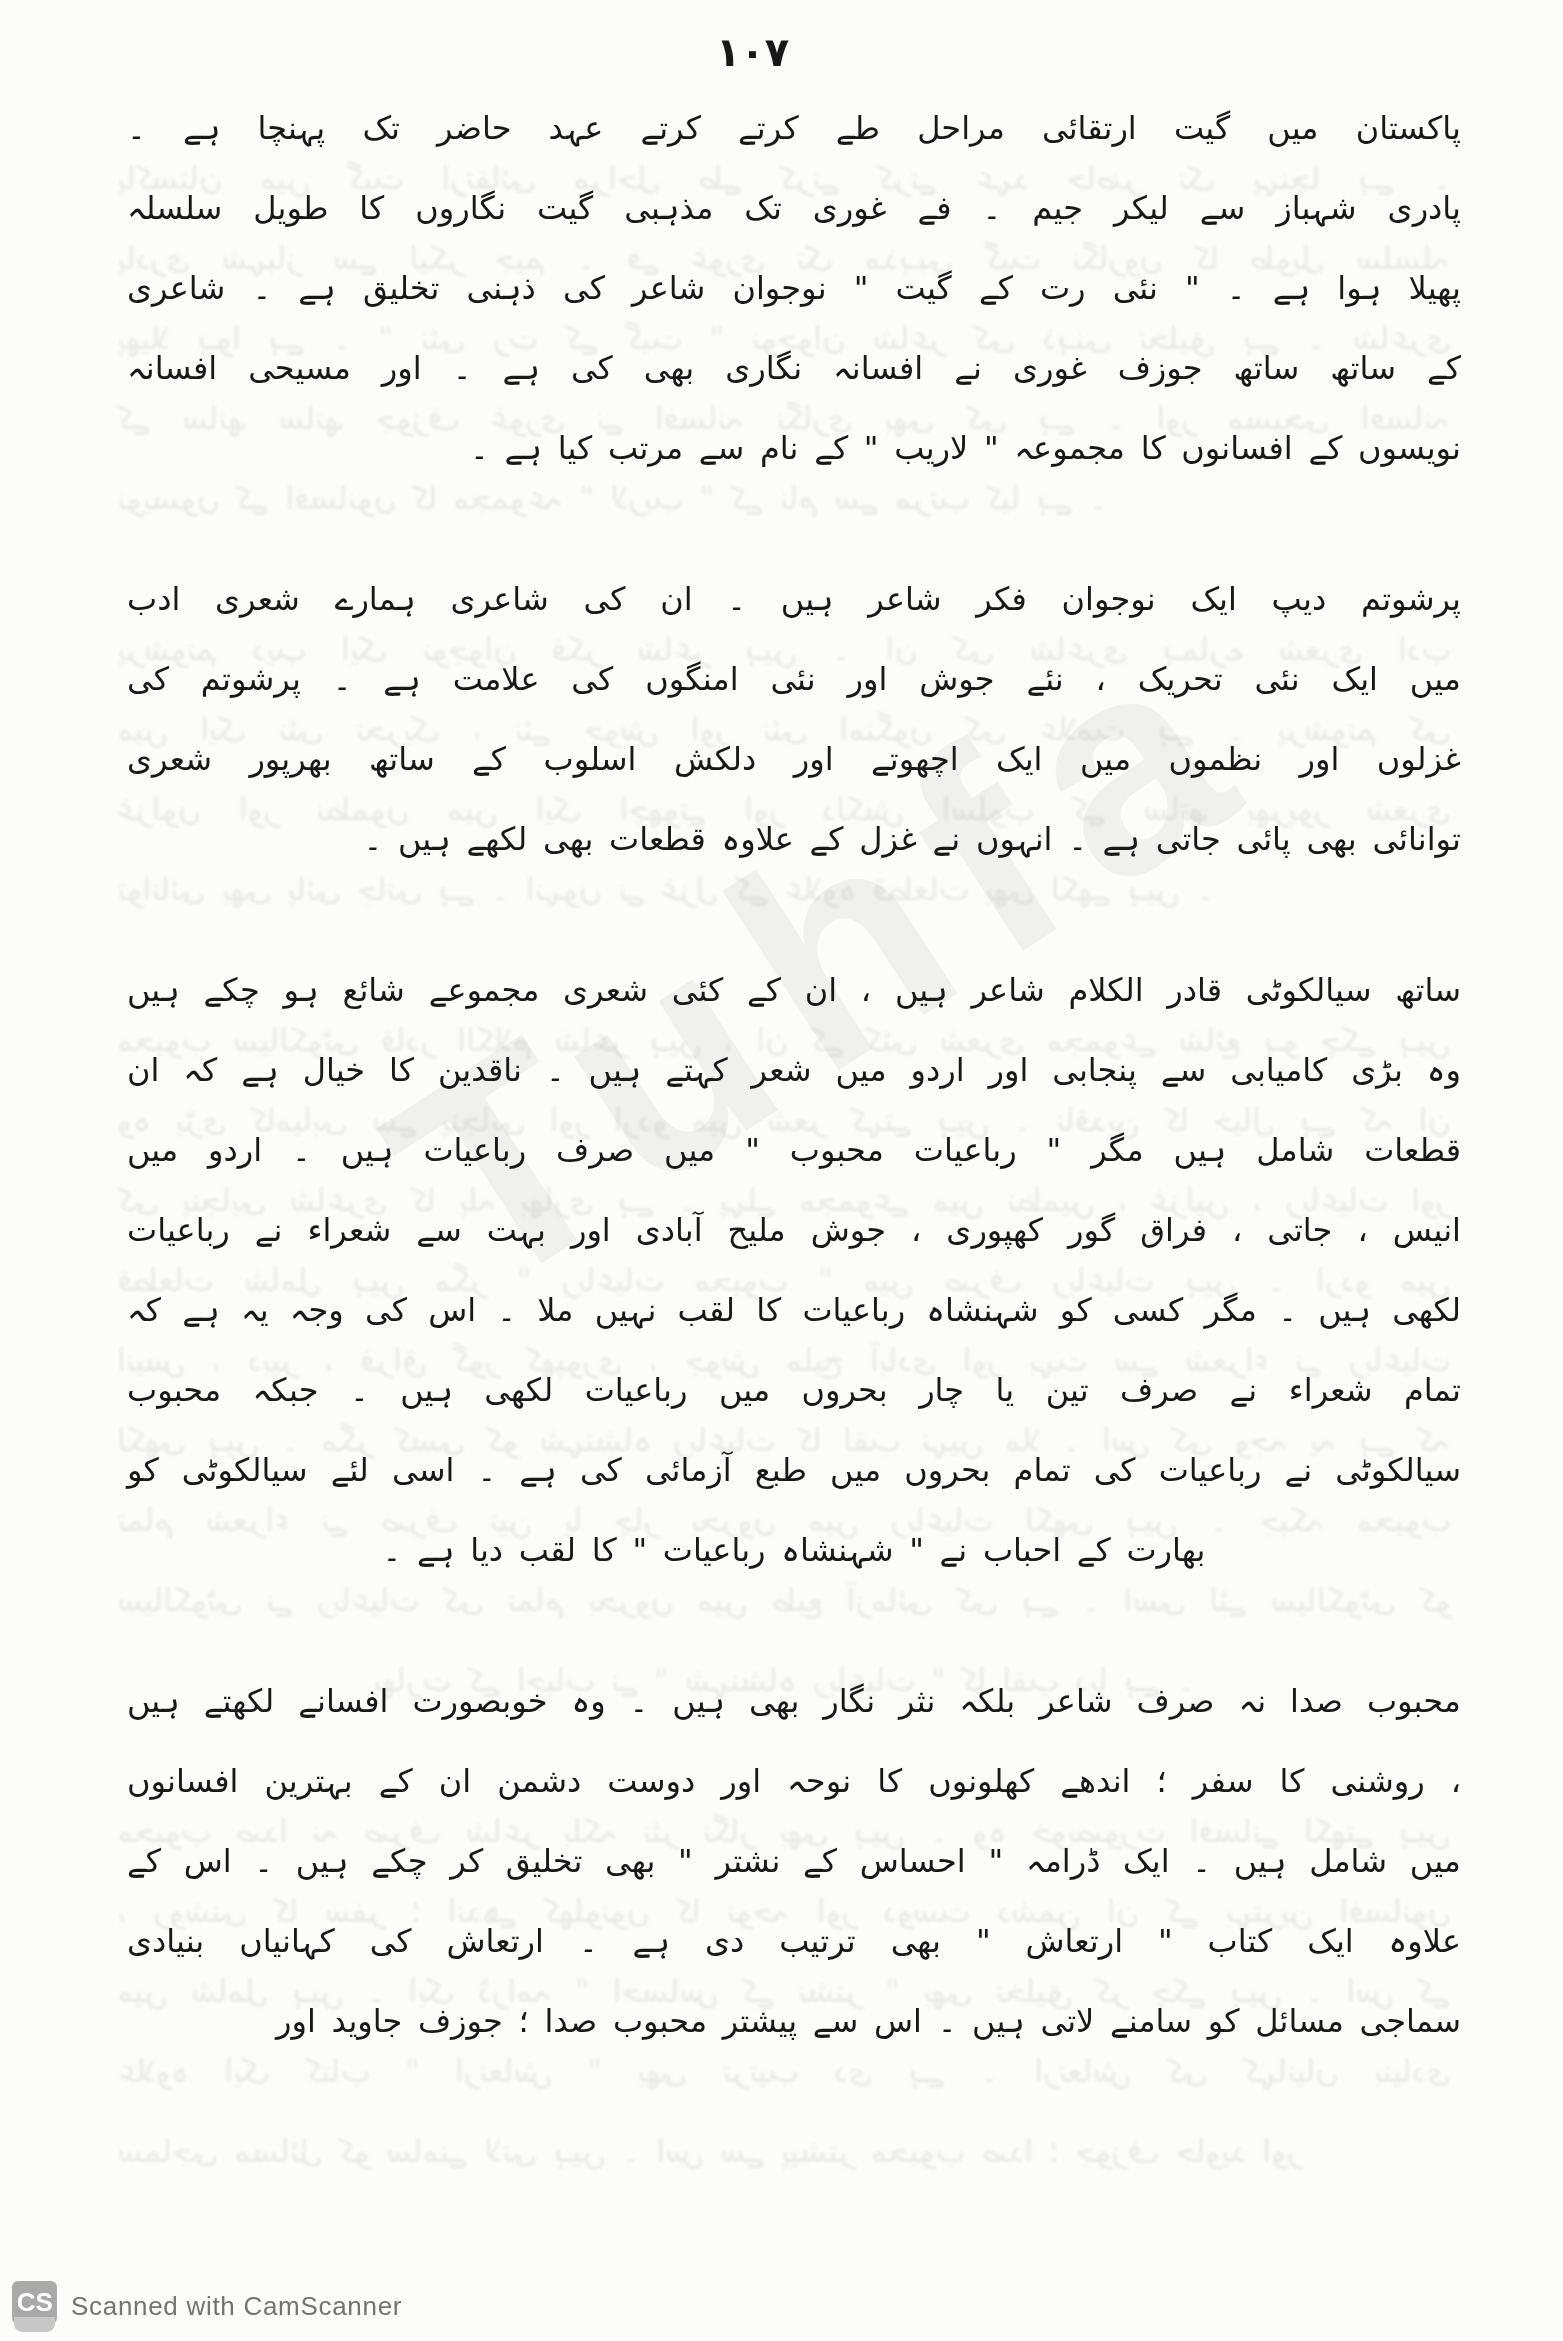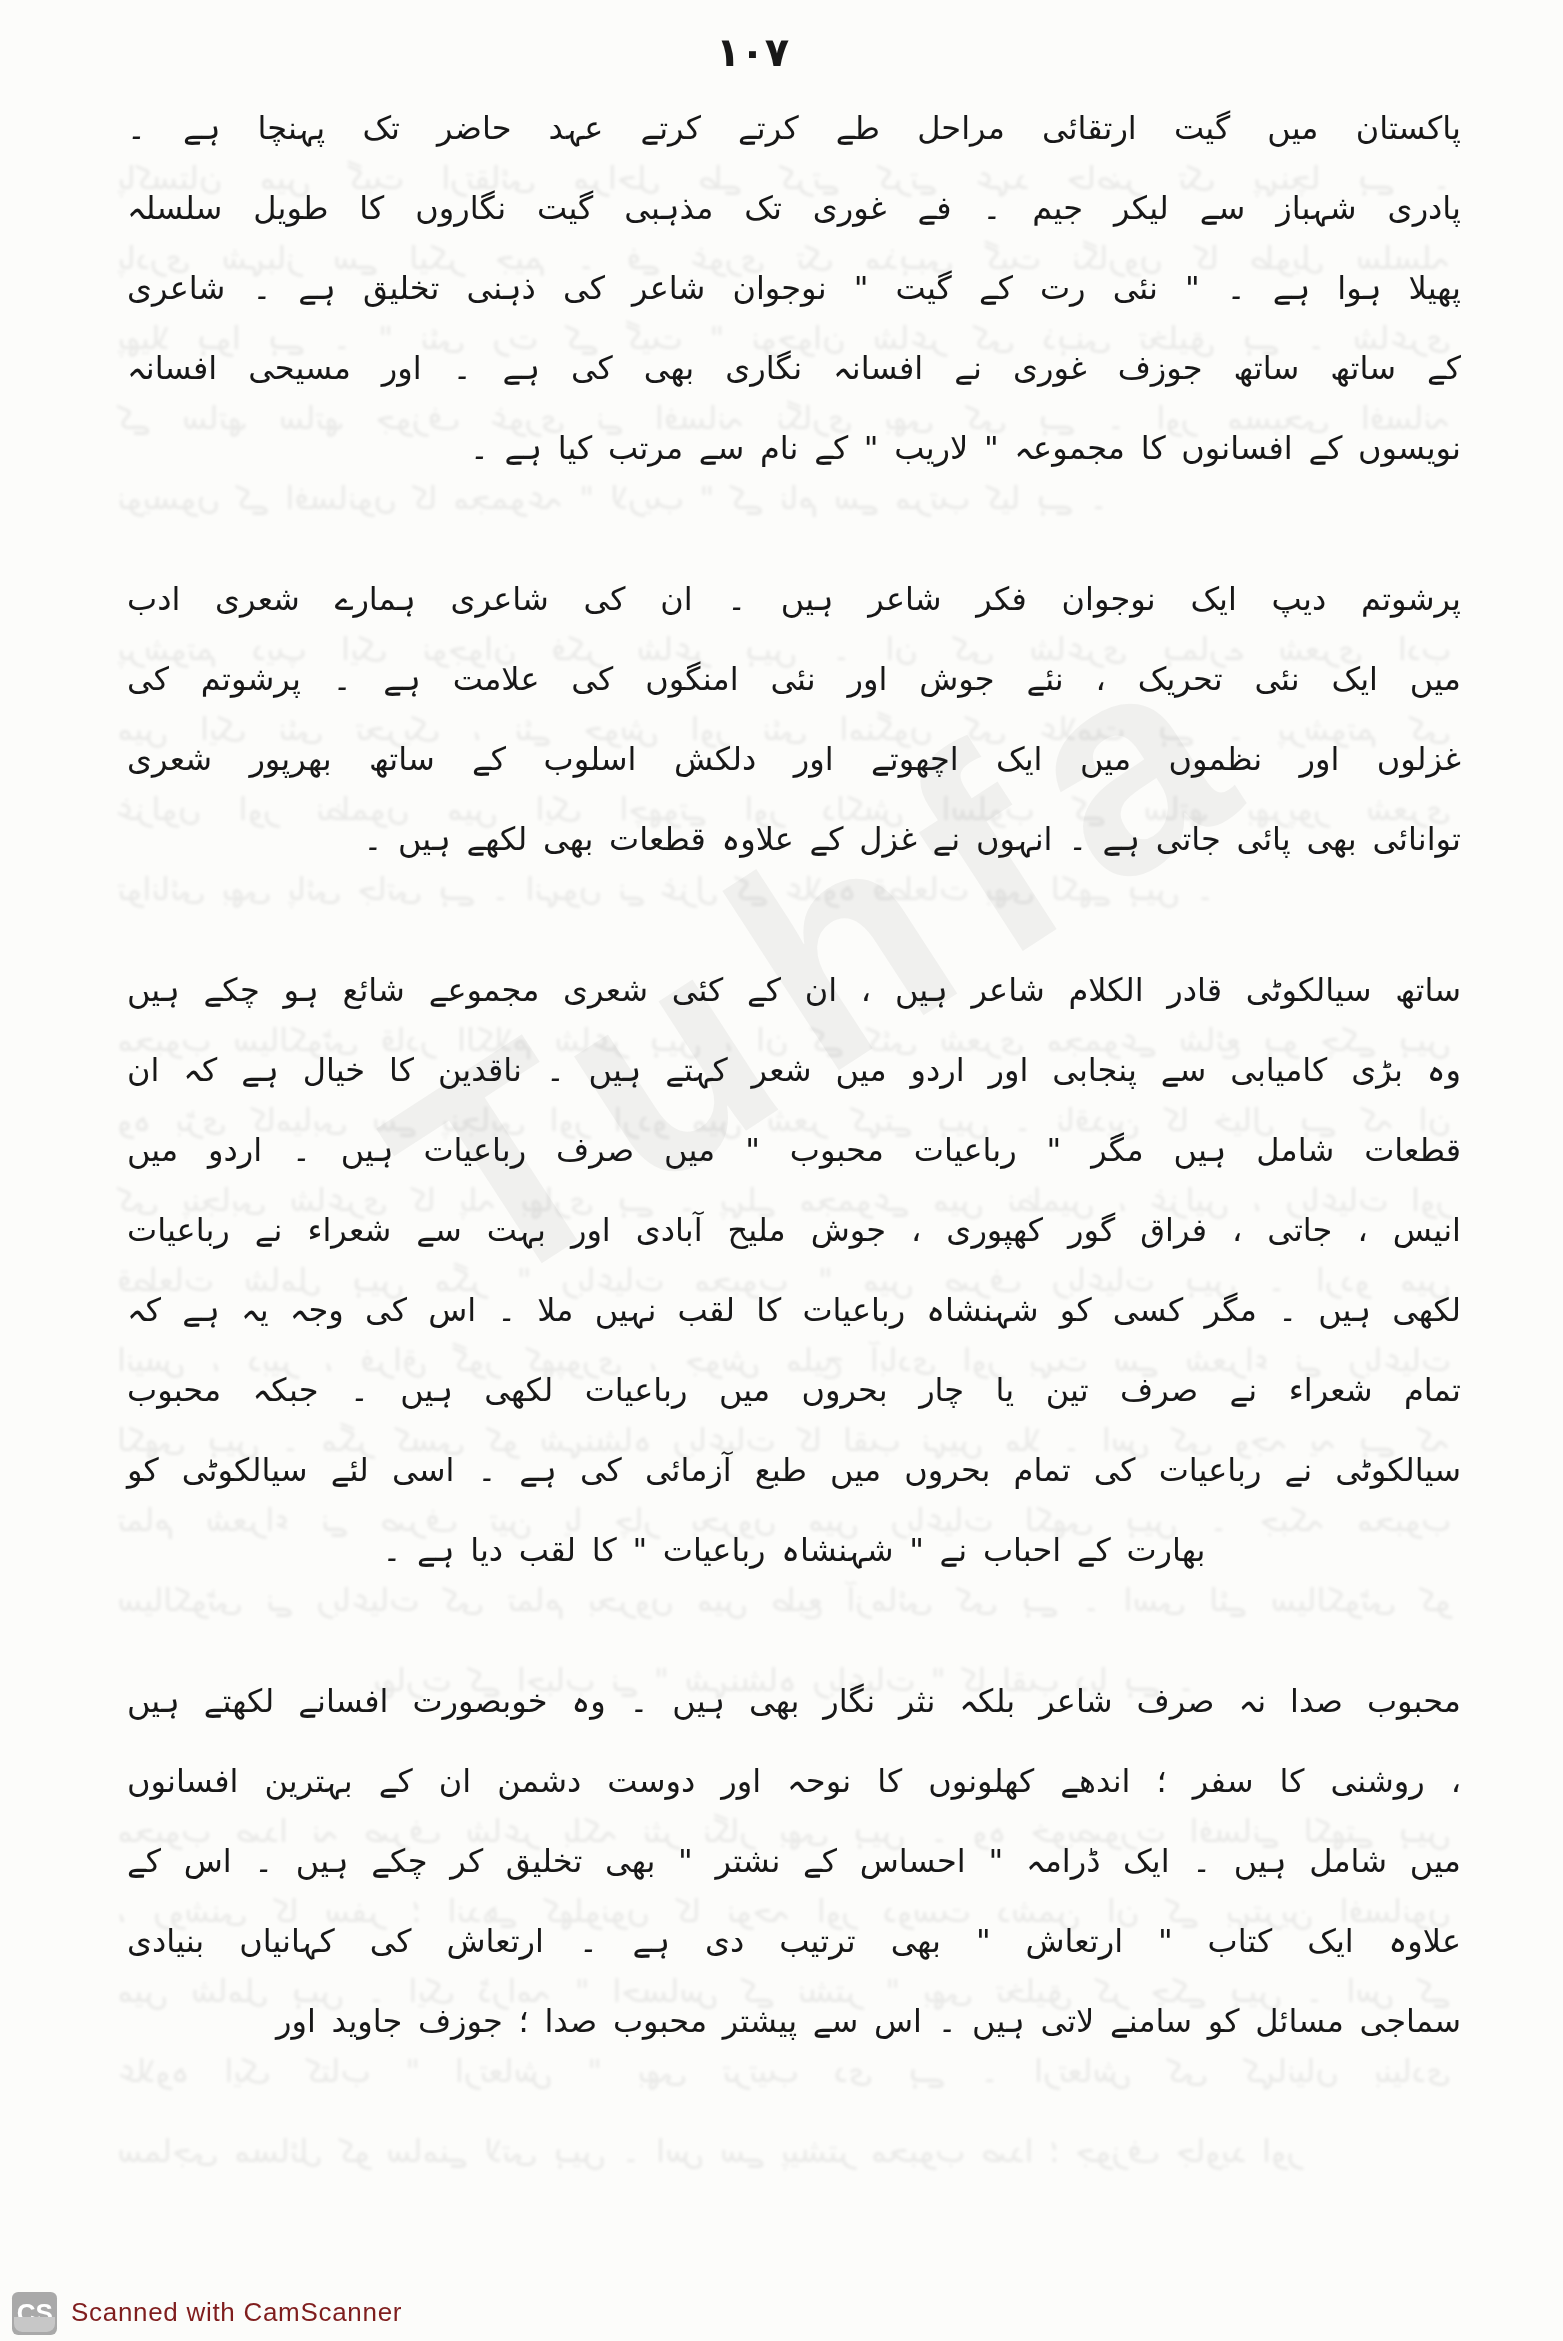--- a/index.html
+++ b/index.html
@@ -61,33 +61,33 @@
   
   .para-2 .line.last{
     text-align:center;
     text-align-last:center;
   }
   .footer{
     position:absolute;left:12.3px;bottom:9.6px;
     display:flex;align-items:center;gap:13.7px;
     font-family:"Liberation Sans",sans-serif;
   }
-  .cs-icon{position:relative;width:45px;height:40px;}
+  .cs-icon{position:relative;width:45px;height:51px;}
   .cs-top{
     position:absolute;top:0;left:0;right:0;height:43px;
     background:#a9a9a9;border-radius:6.2px;
     display:flex;align-items:center;justify-content:center;
     font-weight:bold;font-size:26px;color:#ffffff;
   }
   .cs-tab{
     position:absolute;bottom:0;left:2.1px;right:2.1px;height:15px;
     background:#c7c7c7;border-radius:0 0 8.2px 8.2px;
   }
   .footer-label{
-    font-size:26px;color:#7f1d1d;letter-spacing:0.7px;
+    font-size:26px;color:#737373;letter-spacing:0.7px;
   }
 </style>
 </head>
 <body>
 
 <div class="page">
 
   <div class="ghost" aria-hidden="true">
       <div class="para para-0">
         <div class="line">پاکستان میں گیت ارتقائی مراحل طے کرتے کرتے عہد حاضر تک پہنچا ہے ۔</div>

